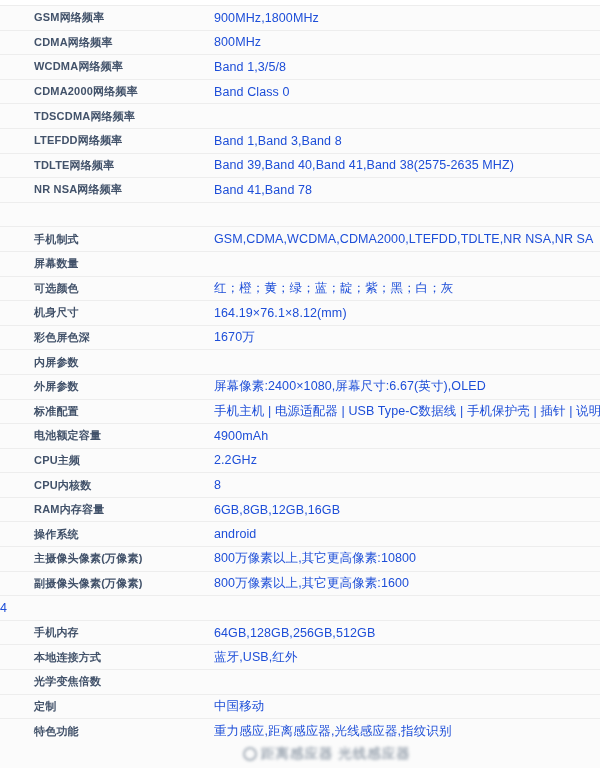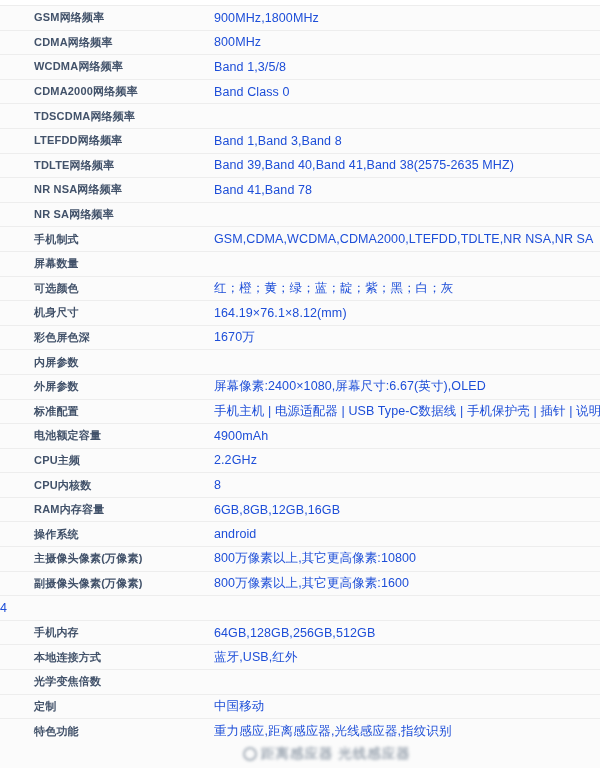--- a/index.html
+++ b/index.html
@@ -109,21 +109,20 @@
   </div>
       <div class="row">
     <div class="label">TDLTE网络频率</div>
     <div class="value">Band 39,Band 40,Band 41,Band 38(2575-2635 MHZ)</div>
   </div>
       <div class="row">
     <div class="label">NR NSA网络频率</div>
     <div class="value">Band 41,Band 78</div>
   </div>
       <div class="row">
-    <div class="label">NR SA网络频率</div>
   </div>
       <div class="row">
     <div class="label">手机制式</div>
     <div class="value">GSM,CDMA,WCDMA,CDMA2000,LTEFDD,TDLTE,NR NSA,NR SA</div>
   </div>
       <div class="row">
     <div class="label">屏幕数量</div>
     <div class="value"></div>
   </div>
       <div class="row">

